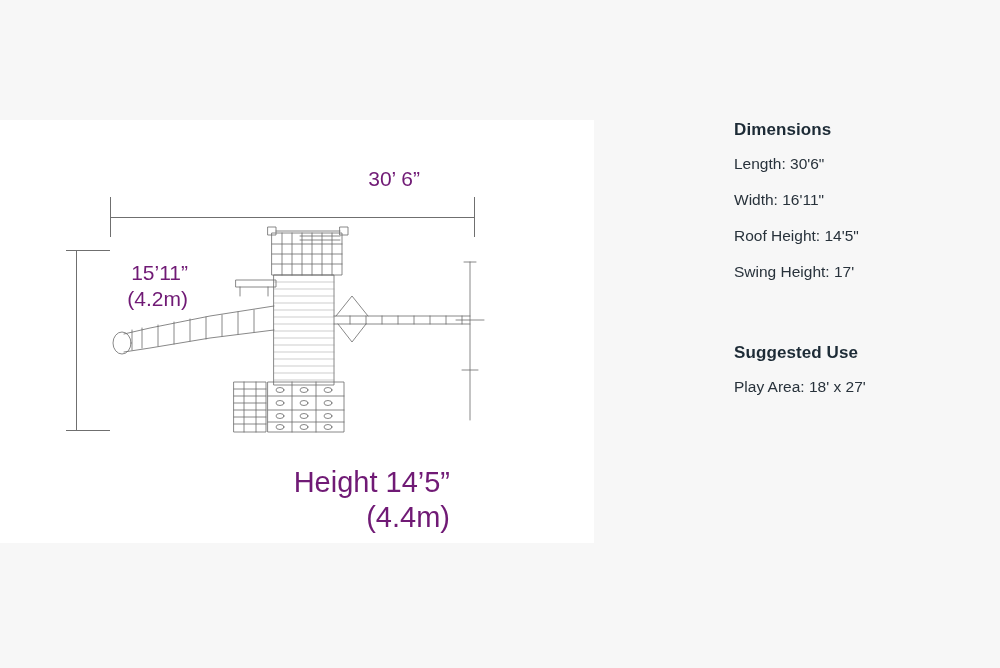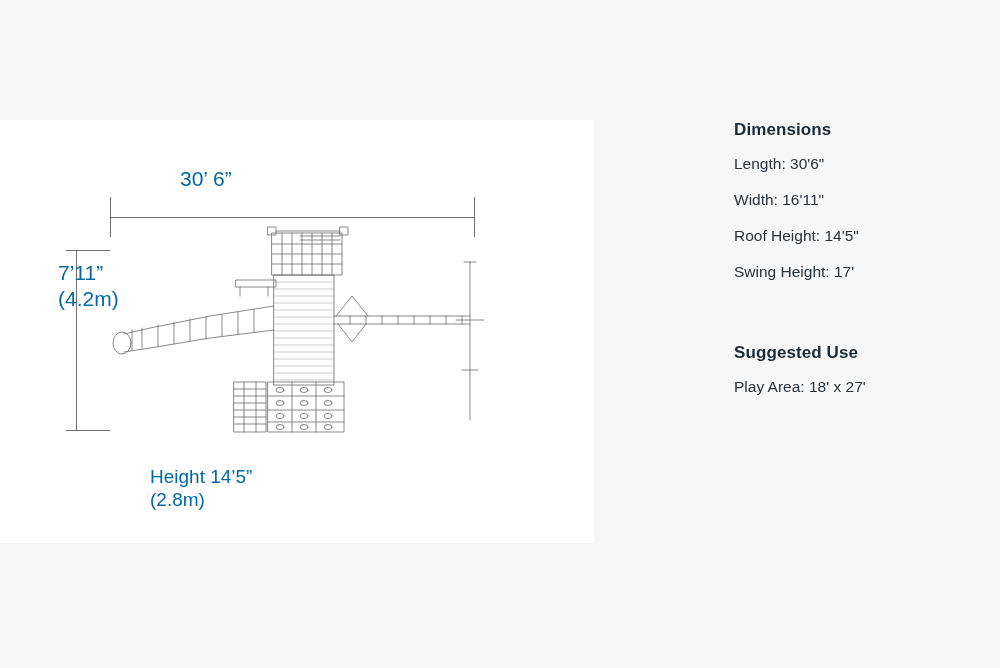--- a/index.html
+++ b/index.html
@@ -21,22 +21,22 @@
     left: 0;
     top: 120px;
     width: 594px;
     height: 423px;
     background: #ffffff;
   }
 
   
   .dim-label {
     position: absolute;
-    color: #0369a1;
-    text-align: left;
+    color: #701a75;
+    text-align: right;
     line-height: 1.22;
     white-space: nowrap;
   }
   #top-dim-label {
     left: 180px;
     top: 46px;
     width: 240px;
     font-size: 21px;
     font-weight: 400;
   }
@@ -44,21 +44,21 @@
     left: 58px;
     top: 140px;
     width: 130px;
     font-size: 21px;
     font-weight: 400;
   }
   #height-dim-label {
     left: 150px;
     top: 345px;
     width: 300px;
-    font-size: 19px;
+    font-size: 29px;
     font-weight: 400;
   }
   .dim-label .line2 {
     display: block;
   }
 
   
   .rule {
     position: absolute;
     background: #6f6f6f;
@@ -114,27 +114,27 @@
 
   <div class="dim-label" id="top-dim-label">
     <span>30’ 6”</span>
   </div>
 
   <div class="rule v" style="left:76px; top:130px; width:1px; height:180px;"></div>
   <div class="tick" style="left:66px; top:130px; width:44px; height:1px;"></div>
   <div class="tick" style="left:66px; top:310px; width:44px; height:1px;"></div>
 
   <div class="dim-label" id="side-dim-label">
-    <span>7’11”</span>
+    <span>15’11”</span>
     <span class="line2">(4.2m)</span>
   </div>
 
   <div class="dim-label" id="height-dim-label">
     <span>Height 14’5”</span>
-    <span class="line2">(2.8m)</span>
+    <span class="line2">(4.4m)</span>
   </div>
 
   <svg id="playset-drawing" viewBox="0 0 594 423">
     <g fill="none" stroke="#6a6a6a" stroke-width="0.8" stroke-linejoin="round" stroke-linecap="round">
 
       <rect x="274" y="155" width="60" height="110"></rect>
       <g stroke="#9a9a9a" stroke-width="0.5">
         <line x1="274" y1="162" x2="334" y2="162"></line>
         <line x1="274" y1="169" x2="334" y2="169"></line>
         <line x1="274" y1="176" x2="334" y2="176"></line>

